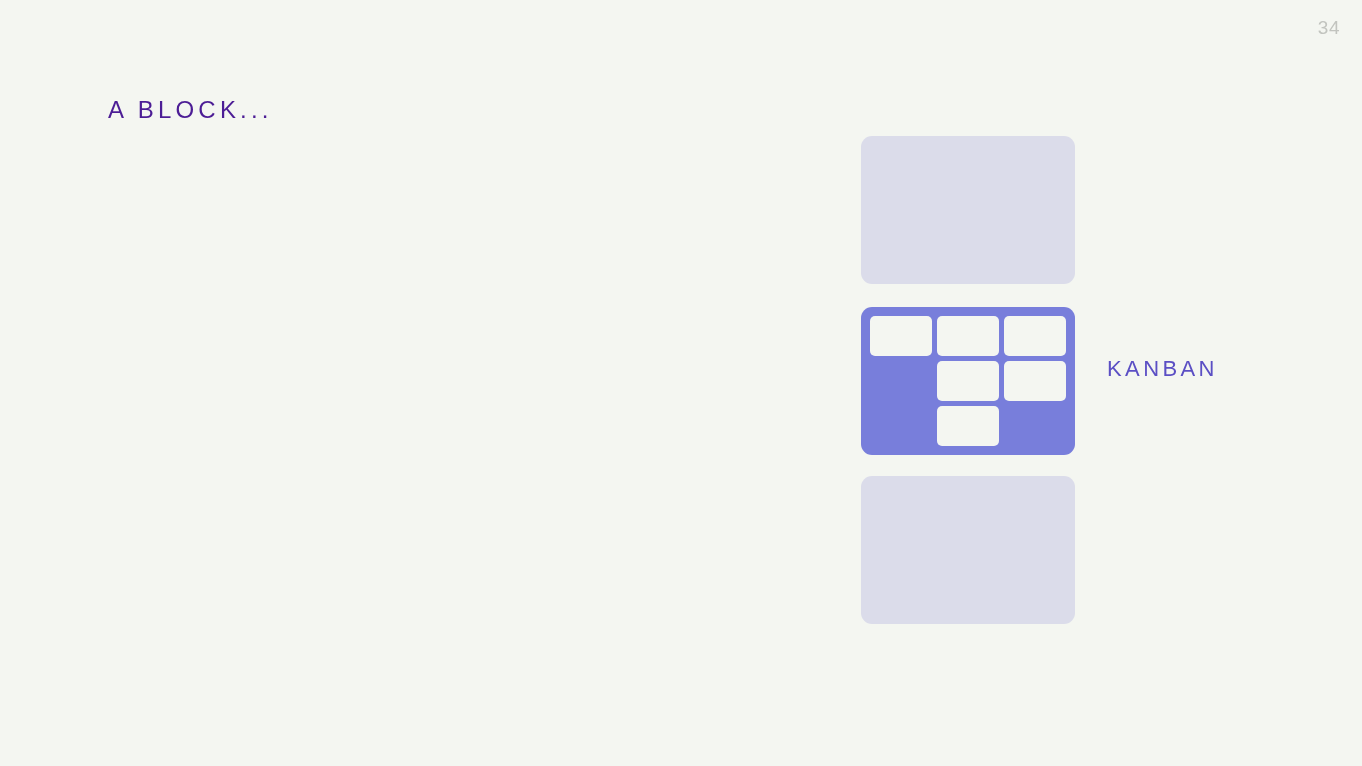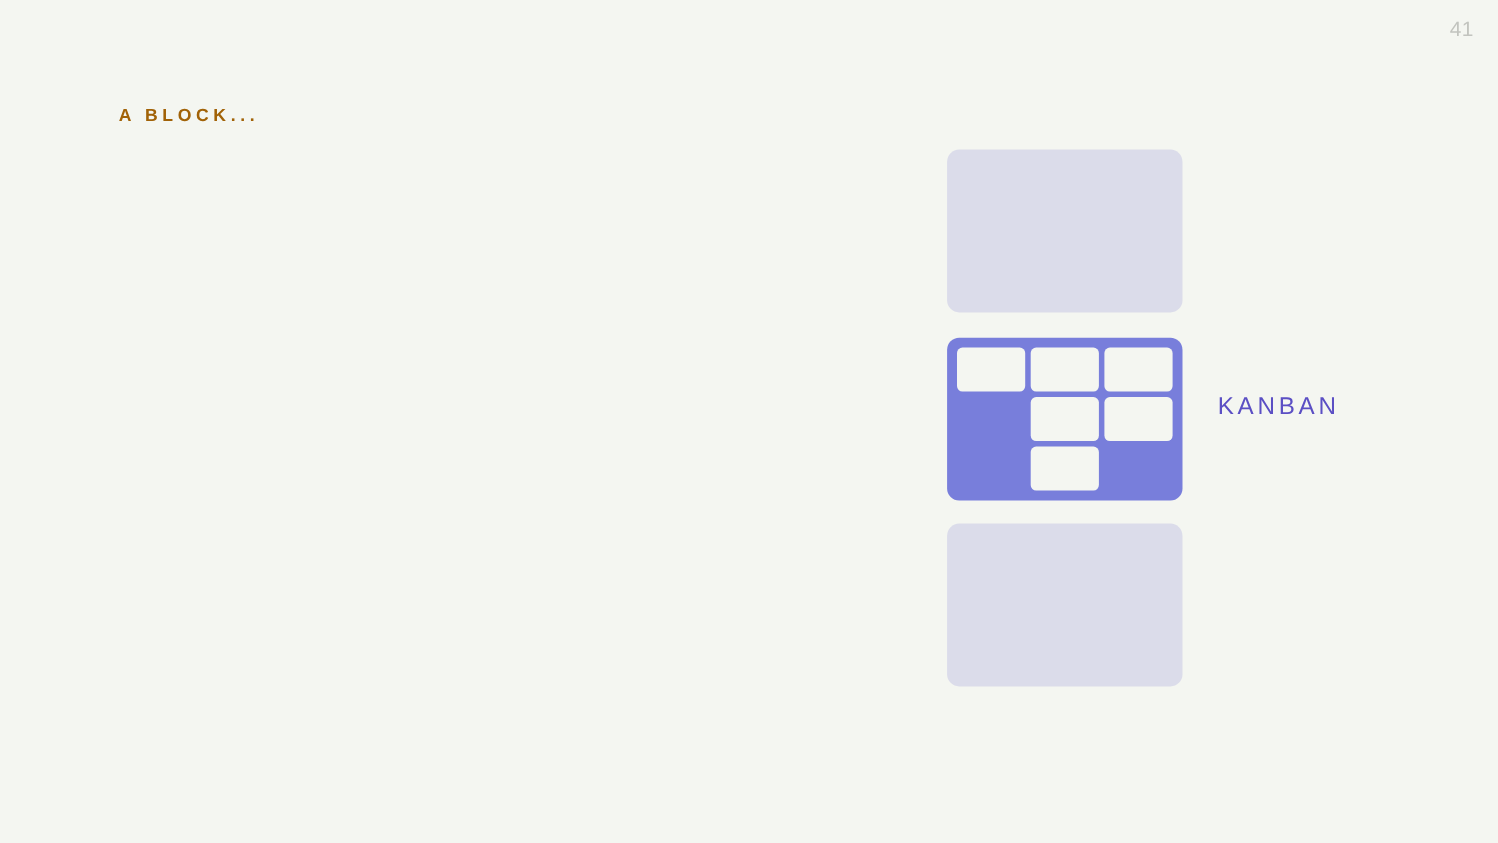--- a/index.html
+++ b/index.html
@@ -37,24 +37,24 @@
 
   
   .text-col {
     position: absolute;
     left: 108px;
     top: 96px;
     width: 680px;
   }
 
   .eyebrow {
-    font-size: 16px;
+    font-size: 24px;
     letter-spacing: 4.2px;
-    color: #a16207;
-    font-weight: 700;
+    color: #4c1d95;
+    font-weight: 400;
     text-transform: uppercase;
     line-height: 1.2;
     margin: 0 0 34px 0;
     white-space: nowrap;
   }
 
   .headline {
     font-size: 76px;
     line-height: 80px;
     font-weight: 300;
@@ -125,21 +125,21 @@
     text-transform: uppercase;
     line-height: 1;
     white-space: nowrap;
   }
 </style>
 </head>
 <body>
 
 <div class="slide">
 
-  <div class="page-number">41</div>
+  <div class="page-number">34</div>
 
   <div class="text-col">
     <div class="eyebrow">A BLOCK...</div>
   </div>
 
   <div class="diagram">
 
     <div class="ghost-card top"></div>
 
     <div class="kanban-board">

